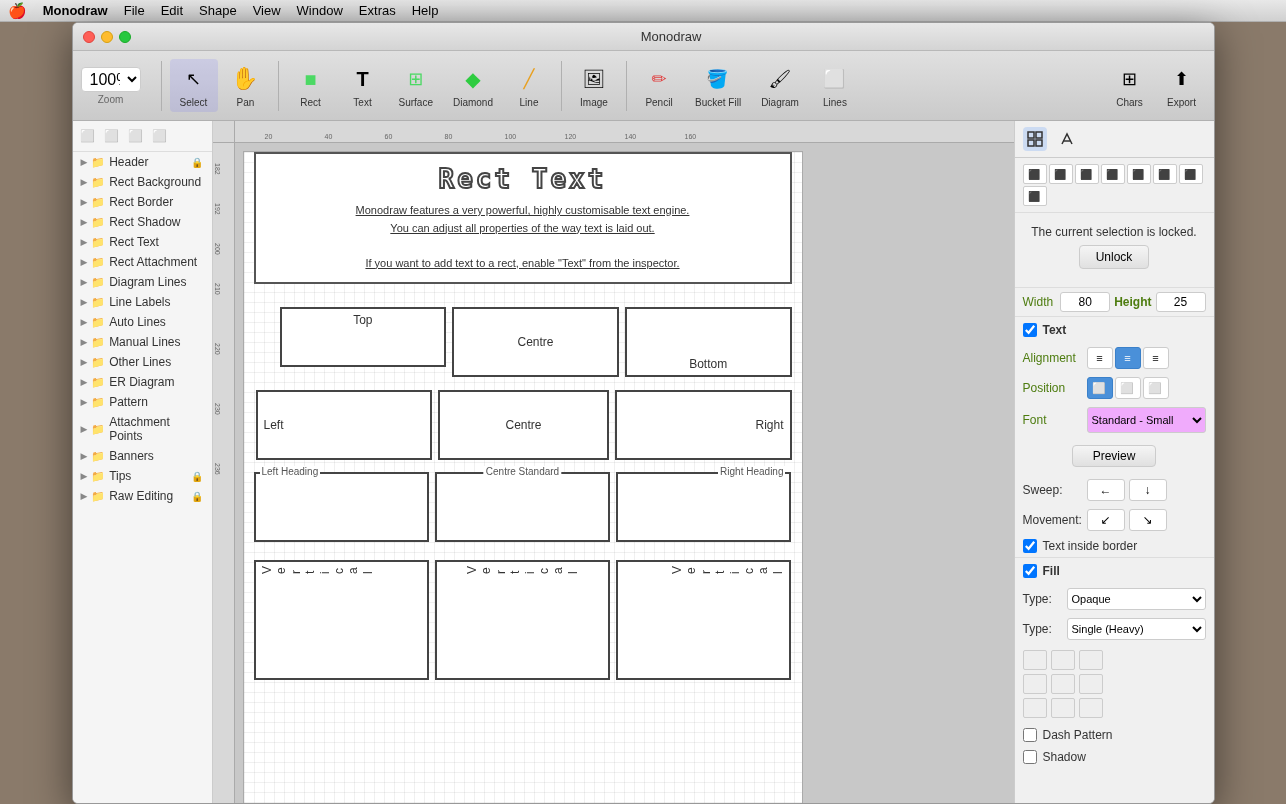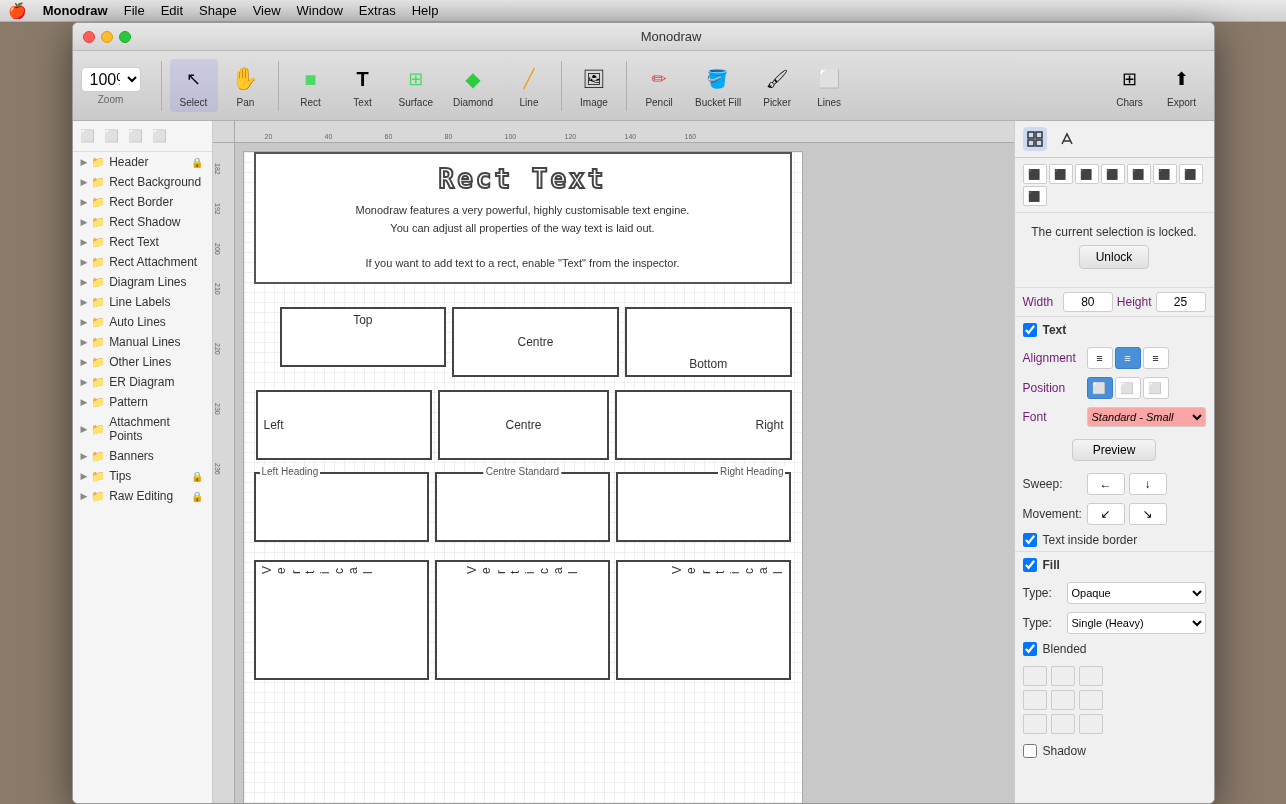--- a/index.html
+++ b/index.html
@@ -193,21 +193,21 @@
     .unlock-btn {
       display: block; margin: 6px auto;
       padding: 4px 16px; border: 1px solid #ccc;
       background: linear-gradient(to bottom, #f5f5f5, #e0e0e0);
       border-radius: 4px; cursor: pointer; font-size: 12px;
     }
 
     .inspector-row {
       display: flex; align-items: center; padding: 4px 8px; gap: 4px;
     }
-    .inspector-label { font-size: 12px; color: #701a75; width: 60px; }
+    .inspector-label { font-size: 12px; color: #4d7c0f; width: 60px; }
     .inspector-input {
       width: 50px; height: 20px; border: 1px solid #ccc; border-radius: 3px;
       font-size: 12px; text-align: center; background: white; padding: 0 2px;
     }
     .inspector-section-header {
       display: flex; align-items: center; padding: 6px 8px;
       font-size: 12px; font-weight: 600; color: #333;
       border-top: 1px solid #ddd;
       gap: 6px;
     }
@@ -229,22 +229,22 @@
       display: flex; gap: 2px;
     }
     .pos-btn {
       width: 26px; height: 22px; border: 1px solid #ccc;
       background: white; border-radius: 3px; cursor: pointer;
       display: flex; align-items: center; justify-content: center; font-size: 11px;
     }
     .pos-btn.active { background: #4a90d9; border-color: #3a80c9; color: white; }
 
     .font-select {
-      flex: 1; height: 20px; border: 1px solid #ccc; border-radius: 3px;
-      font-size: 11px; background: #fca5a5; font-style: italic;
+      flex: 1; height: 26px; border: 1px solid #ccc; border-radius: 3px;
+      font-size: 11px; background: #f0abfc;
     }
 
     .preview-btn {
       display: block; margin: 4px auto;
       padding: 3px 20px; border: 1px solid #ccc;
       background: linear-gradient(to bottom, #f5f5f5, #e0e0e0);
       border-radius: 4px; cursor: pointer; font-size: 12px;
     }
 
     .sweep-row {
@@ -367,21 +367,21 @@
     <div class="tool-item">
       <div class="tool-icon" style="color:#e04040; font-size:18px;">✏</div>
       <span class="tool-label">Pencil</span>
     </div>
     <div class="tool-item">
       <div class="tool-icon" style="font-size:18px;">🪣</div>
       <span class="tool-label">Bucket Fill</span>
     </div>
     <div class="tool-item">
       <div class="tool-icon" style="font-size:18px;">🖌</div>
-      <span class="tool-label">Picker</span>
+      <span class="tool-label">Diagram</span>
     </div>
     <div class="tool-item">
       <div class="tool-icon" style="color:#f08080; font-size:18px;">⬜</div>
       <span class="tool-label">Lines</span>
     </div>
     <div style="flex:1"></div>
     <div class="tool-item">
       <div class="tool-icon" style="font-size:18px;">⊞</div>
       <span class="tool-label">Chars</span>
     </div>
@@ -519,21 +519,21 @@
       </div>
 
       <div class="canvas-scroll">
         <div style="position:relative; width:560px; min-height:700px; margin:8px; background-color:white; background-image: linear-gradient(rgba(0,0,0,0.06) 1px, transparent 1px), linear-gradient(90deg, rgba(0,0,0,0.06) 1px, transparent 1px); background-size:10px 10px; border:1px solid #aaa;">
 
           <div style="position:absolute; left:-22px; top:0; font-size:7px; color:#666; line-height:1.2;">
           </div>
 
           <div style="position:absolute; top:0; left:10px; right:10px; border:2px solid #555; padding:10px; background:white; min-height:130px;">
             <div style="font-family:monospace; font-size:26px; font-weight:bold; color:transparent; -webkit-text-stroke:2px #444; letter-spacing:3px; text-align:center; margin-bottom:8px;">Rect Text</div>
-            <div style="font-size:11px; color:#333; text-align:center; line-height:1.6;">
+            <div style="font-size:11px; color:#333; text-align:center; line-height:1.6;text-decoration:underline;">
               Monodraw features a very powerful, highly customisable text engine.<br>
               You can adjust all properties of the way text is laid out.<br><br>
               If you want to add text to a rect, enable "Text" from the inspector.
             </div>
           </div>
 
           <div style="position:absolute; top:155px; left:10px; right:10px; display:flex; gap:6px;">
             <div style="flex:1; height:60px; border:2px solid #444; background:white; display:flex; align-items:flex-start; justify-content:center; padding-top:4px; font-size:12px; color:#333;margin-left:26px;">Top</div>
             <div style="flex:1; height:70px; border:2px solid #444; background:white; display:flex; align-items:center; justify-content:center; font-size:12px; color:#333;">Centre</div>
             <div style="flex:1; height:70px; border:2px solid #444; background:white; display:flex; align-items:flex-end; justify-content:center; padding-bottom:4px; font-size:12px; color:#333;">Bottom</div>
@@ -604,21 +604,21 @@
       </div>
 
       <div class="locked-msg">
         <div>The current selection is locked.</div>
         <button class="unlock-btn">Unlock</button>
       </div>
 
       <div class="inspector-row">
         <label class="inspector-label">Width</label>
         <input class="inspector-input" type="text" value="80" style="">
-        <label class="inspector-label" style="width:40px;">Height</label>
+        <label class="inspector-label" style="width:40px;font-weight:bold;">Height</label>
         <input class="inspector-input" type="text" value="25" style="">
       </div>
 
       <div class="inspector-section-header">
         <input type="checkbox" class="inspector-checkbox" checked="" style="">
         <span>Text</span>
       </div>
 
       <div class="inspector-row">
         <label class="inspector-label">Alignment</label>
@@ -679,37 +679,37 @@
       </div>
 
 
       <div class="border-type-row">
         <label class="border-label">Type:</label>
         <select class="border-select">
           <option>Single (Heavy)</option>
         </select>
       </div>
 
+
+      <div class="color-grid">
+        <div class="color-swatch" style="background:#eee;"></div>
+        <div class="color-swatch" style="background:#eee;"></div>
+        <div class="color-swatch" style="background:#eee;"></div>
+        <div class="color-swatch" style="background:#eee;"></div>
+        <div class="color-swatch" style="background:#eee;"></div>
+        <div class="color-swatch" style="background:#eee;"></div>
+        <div class="color-swatch" style="background:#eee;"></div>
+        <div class="color-swatch" style="background:#eee;"></div>
+        <div class="color-swatch" style="background:#eee;"></div>
+      </div>
+
       <div class="checkbox-row">
-        <input type="checkbox" class="inspector-checkbox" checked="" style="">
-        <span>Blended</span>
-      </div>
-
-      <div class="color-grid">
-        <div class="color-swatch" style="background:#eee;"></div>
-        <div class="color-swatch" style="background:#eee;"></div>
-        <div class="color-swatch" style="background:#eee;"></div>
-        <div class="color-swatch" style="background:#eee;"></div>
-        <div class="color-swatch" style="background:#eee;"></div>
-        <div class="color-swatch" style="background:#eee;"></div>
-        <div class="color-swatch" style="background:#eee;"></div>
-        <div class="color-swatch" style="background:#eee;"></div>
-        <div class="color-swatch" style="background:#eee;"></div>
-      </div>
-
+        <input type="checkbox" class="inspector-checkbox" style="">
+        <span>Dash Pattern</span>
+      </div>
 
       <div class="checkbox-row">
         <input type="checkbox" class="inspector-checkbox" style="">
         <span>Shadow</span>
       </div>
     </div>
   </div>
 </div>
 
 </body></html>

